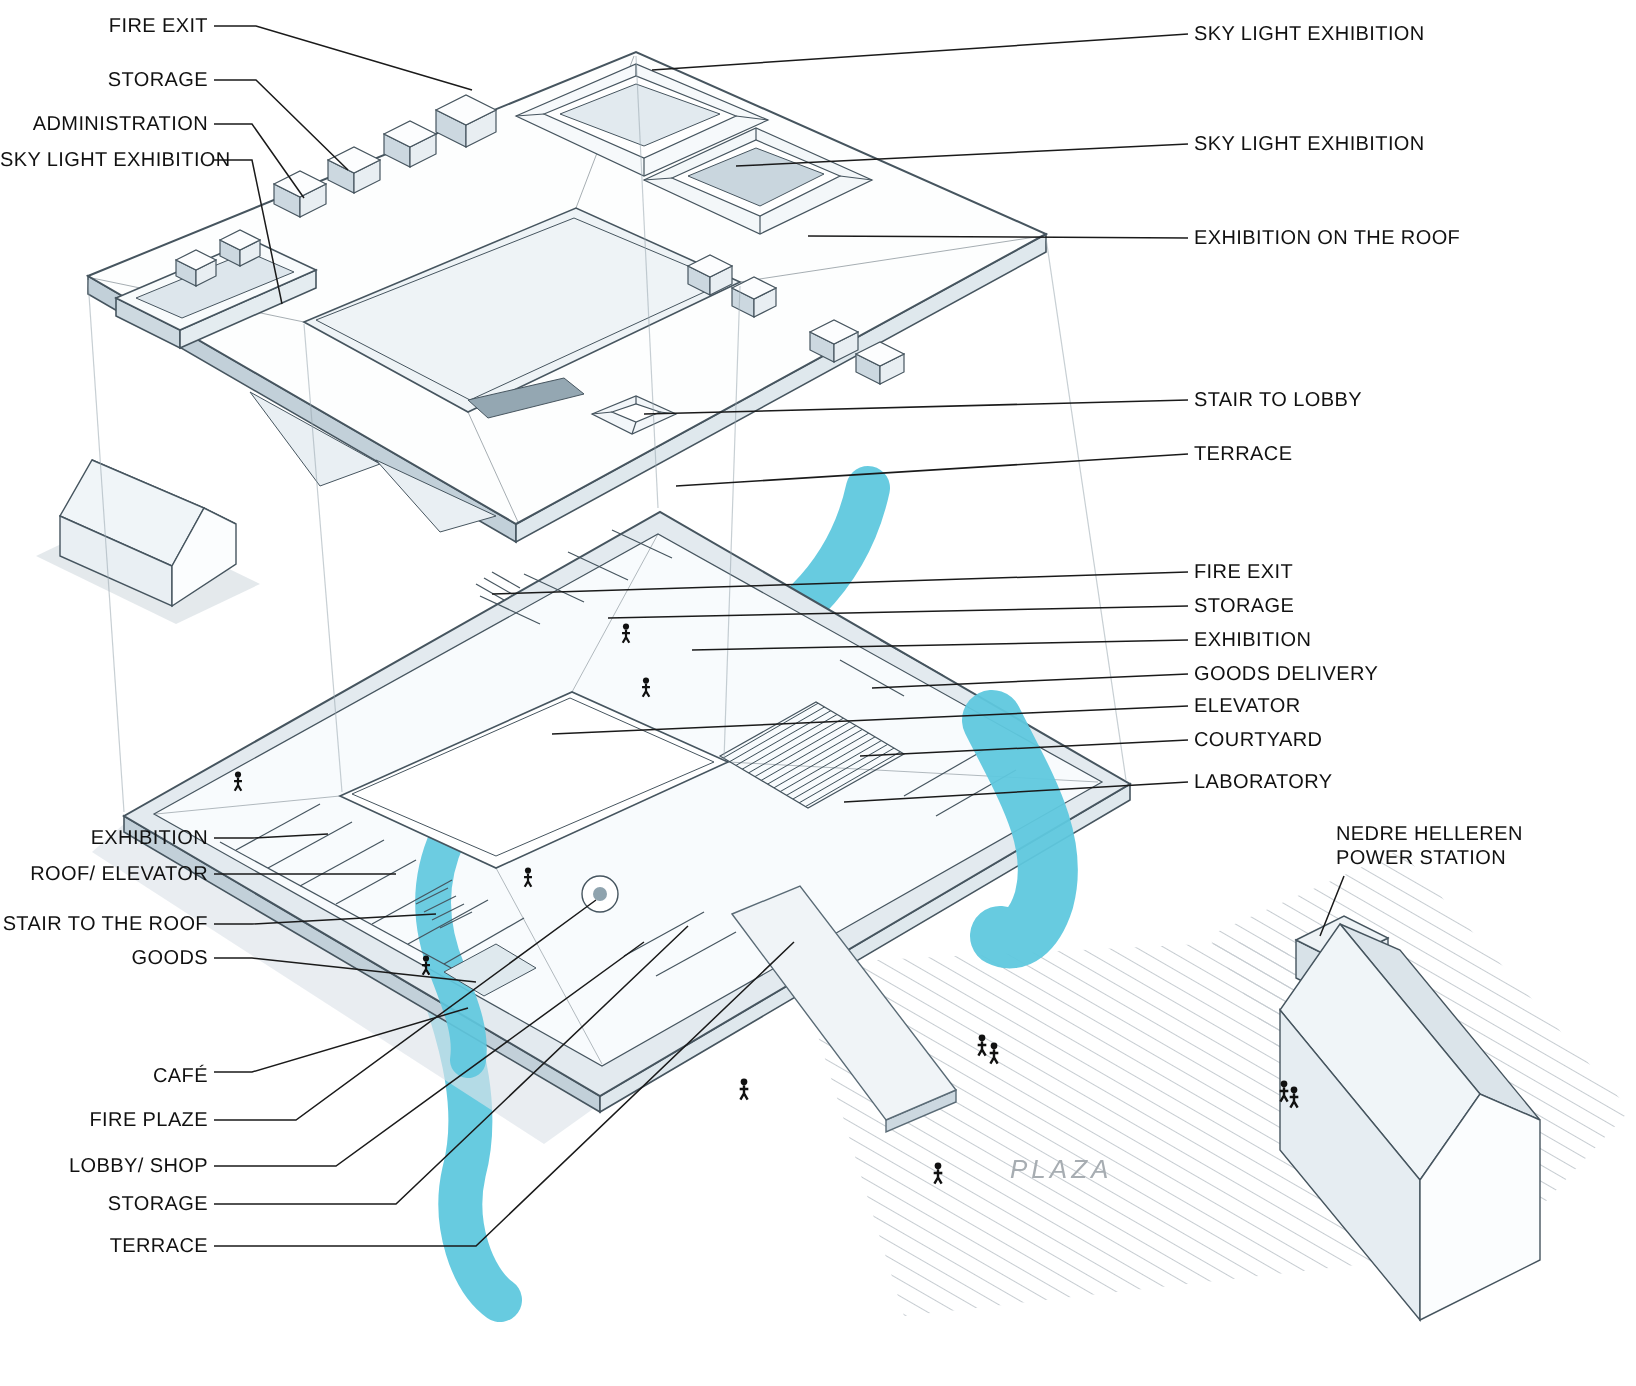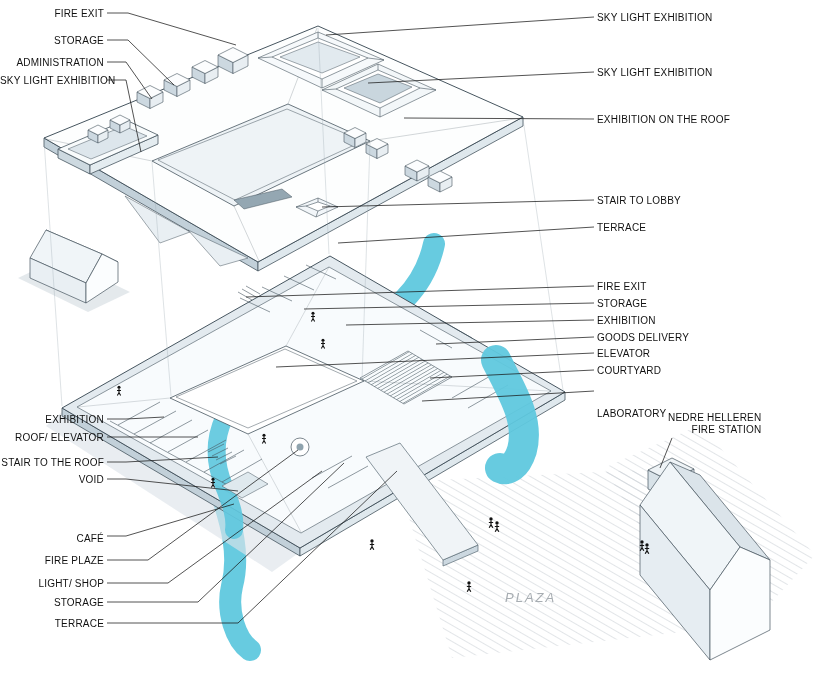--- a/index.html
+++ b/index.html
@@ -4,22 +4,22 @@
 <style>
   html,body{margin:0;padding:0;background:#fff;}
   .stage{position:relative;width:818px;height:693px;background:#ffffff;
          font-family:"Liberation Sans",sans-serif;overflow:hidden;}
   svg{position:absolute;left:0;top:0;}
   .lbl{position:absolute;font-size:10px;line-height:11px;color:#111;
        letter-spacing:.2px;white-space:nowrap;}
   .lbl.l{left:0;width:104px;text-align:right;}
   .lbl.r{left:597px;text-align:left;}
   .lbl.ps{left:668px;top:412px;}
-  .lbl.ps div{line-height:12px;text-align:right;}
-  .plaza{position:absolute;left:505px;top:590px;font-size:13px;font-style:italic;
+  .lbl.ps div{line-height:12px;}
+  .plaza{position:absolute;left:505px;top:577px;font-size:13px;font-style:italic;
          letter-spacing:2px;color:#a7adb2;}
 </style>
 </head>
 <body>
 
 <div class="stage">
 
 <svg width="818" height="693" viewBox="0 0 818 693">
   <defs>
     <pattern id="plazaHatch" width="7" height="7" patternUnits="userSpaceOnUse" patternTransform="rotate(30)">
@@ -317,33 +317,33 @@
 <div class="lbl r" style="top:114px">EXHIBITION ON THE ROOF</div>
 <div class="lbl r" style="top:195px">STAIR TO LOBBY</div>
 <div class="lbl r" style="top:222px">TERRACE</div>
 
 <div class="lbl r" style="top:281px">FIRE EXIT</div>
 <div class="lbl r" style="top:298px">STORAGE</div>
 <div class="lbl r" style="top:315px">EXHIBITION</div>
 <div class="lbl r" style="top:332px">GOODS DELIVERY</div>
 <div class="lbl r" style="top:348px">ELEVATOR</div>
 <div class="lbl r" style="top:365px">COURTYARD</div>
-<div class="lbl r" style="top:408px">LABORATORY</div>
+<div class="lbl r" style="top:386px">LABORATORY</div>
 
 <div class="lbl ps">
   <div>NEDRE HELLEREN</div>
-  <div>FIRE STATION</div>
+  <div>POWER STATION</div>
 </div>
 
 <div class="lbl l" style="top:414px">EXHIBITION</div>
 <div class="lbl l" style="top:432px">ROOF/ ELEVATOR</div>
 <div class="lbl l" style="top:457px">STAIR TO THE ROOF</div>
-<div class="lbl l" style="top:474px">VOID</div>
+<div class="lbl l" style="top:474px">GOODS</div>
 
 <div class="lbl l" style="top:533px">CAFÉ</div>
 <div class="lbl l" style="top:555px">FIRE PLAZE</div>
-<div class="lbl l" style="top:578px">LIGHT/ SHOP</div>
+<div class="lbl l" style="top:578px">LOBBY/ SHOP</div>
 <div class="lbl l" style="top:597px">STORAGE</div>
 <div class="lbl l" style="top:618px">TERRACE</div>
 
 <div class="plaza">PLAZA</div>
 
 </div>
 
 </body></html>

